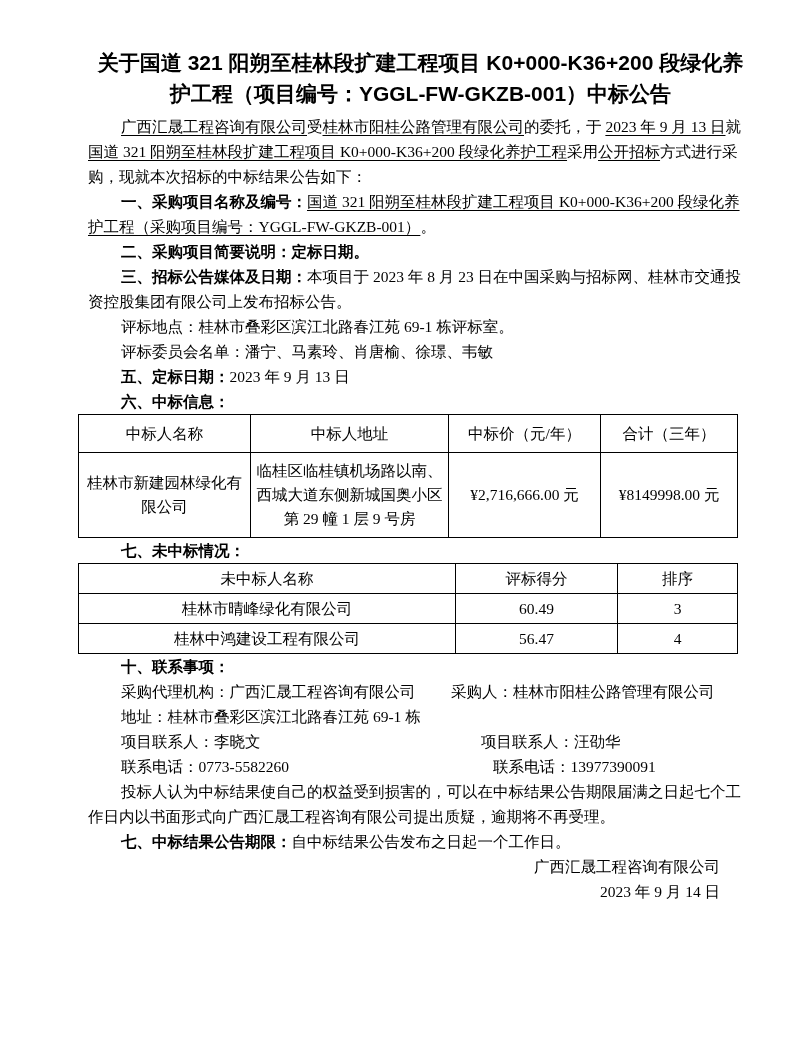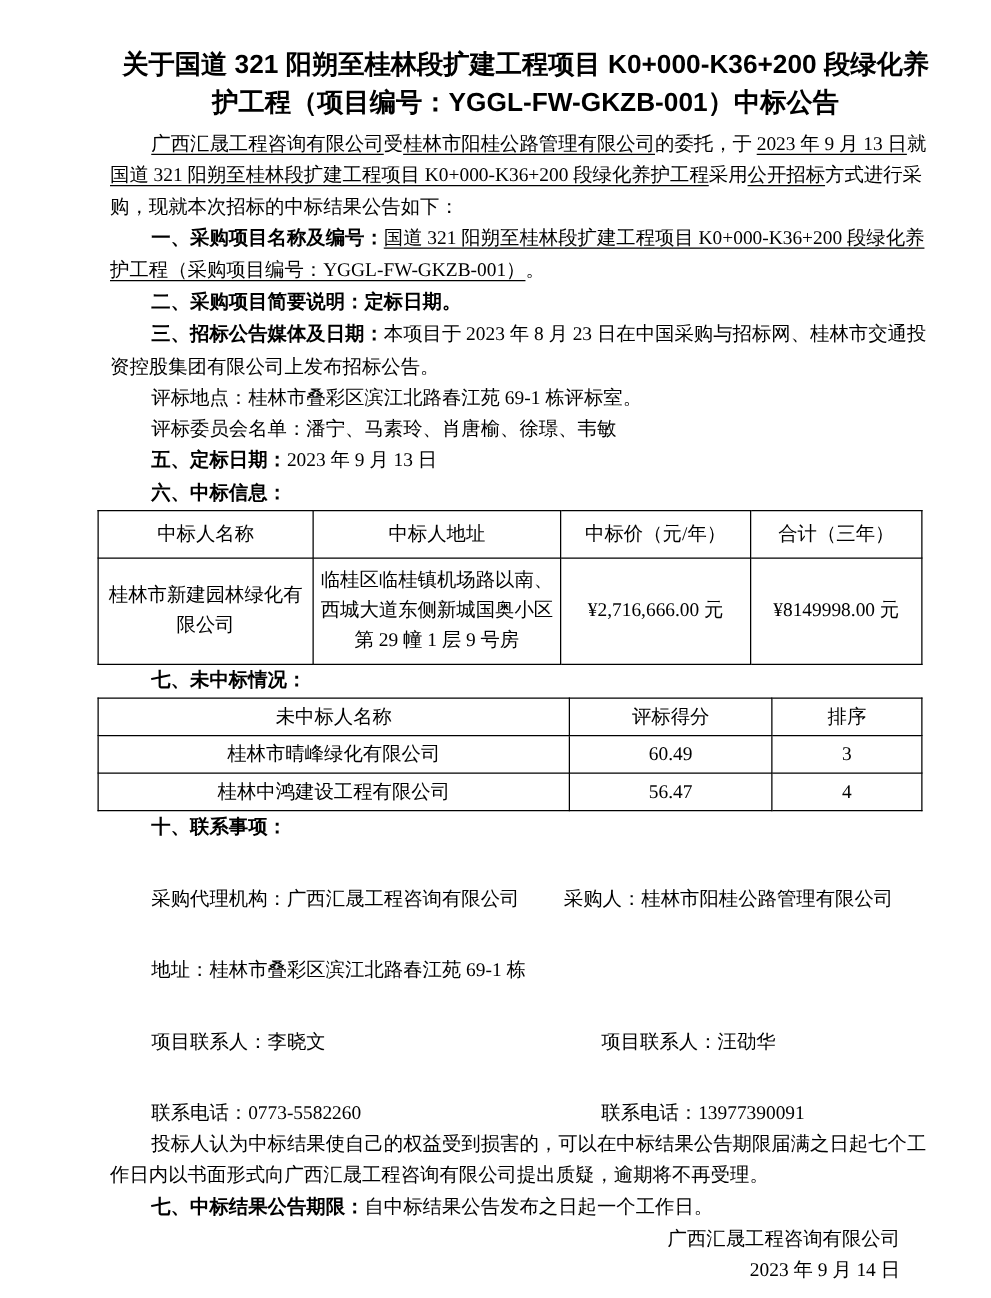--- a/index.html
+++ b/index.html
@@ -18,24 +18,24 @@
   }
   p{margin:0;}
   .indent{text-indent:33px;}
   .title{
     font-family:"Liberation Sans","DejaVu Sans",sans-serif;
     font-weight:bold;
     font-size:21px;
     line-height:31px;
     text-align:center;
     text-indent:0;
-    margin:0 0 5px 0;
+    margin:11px 0 5px 0;
   }
   .b{
-    font-family:Liberation Mono, monospace;
+    font-family:Liberation Sans, sans-serif;
     font-weight:bold;
   }
   .u{text-decoration:underline;text-underline-offset:3px;}
   table{
     border-collapse:collapse;
     table-layout:fixed;
     width:659px;
     margin-left:-10px;
     text-align:center;
   }
@@ -44,26 +44,26 @@
     padding:2px 4px;
     font-weight:normal;
     vertical-align:middle;
     line-height:24px;
     overflow:hidden;
   }
   .award-table th{height:33px;}
   .award-table td{height:80px;}
   .losing-table th{height:25px;}
   .losing-table td{height:25px;}
-  .contact{position:relative;margin-top:32px;}
+  .contact{position:relative;}
   .contact .right{position:absolute;}
   .r1 .right{left:330px;}
   .r2 .right{left:380px;}
   .r3 .right{left:360px;}
-  .r4 .right{left:360px;font-family:Liberation Serif, serif;}
+  .r4 .right{left:372px;font-family:Liberation Serif, serif;}
   .sign{text-align:right;padding-right:33px;text-indent:0;}
 </style>
 </head>
 <body>
 
 <div class="page">
 
   <p class="title">关于国道 321 阳朔至桂林段扩建工程项目 K0+000-K36+200 段绿化养护工程（项目编号：YGGL-FW-GKZB-001）中标公告</p>
 
   <p class="indent"><span class="u">广西汇晟工程咨询有限公司</span><span>受</span><span class="u">桂林市阳桂公路管理有限公司</span><span>的委托，于 </span><span class="u">2023 年 9 月 13 日</span><span>就</span><span class="u">国道 321 阳朔至桂林段扩建工程项目 K0+000-K36+200 段绿化养护工程</span><span>采用</span><span class="u">公开招标</span><span>方式进行采购，现就本次招标的中标结果公告如下：</span></p>

